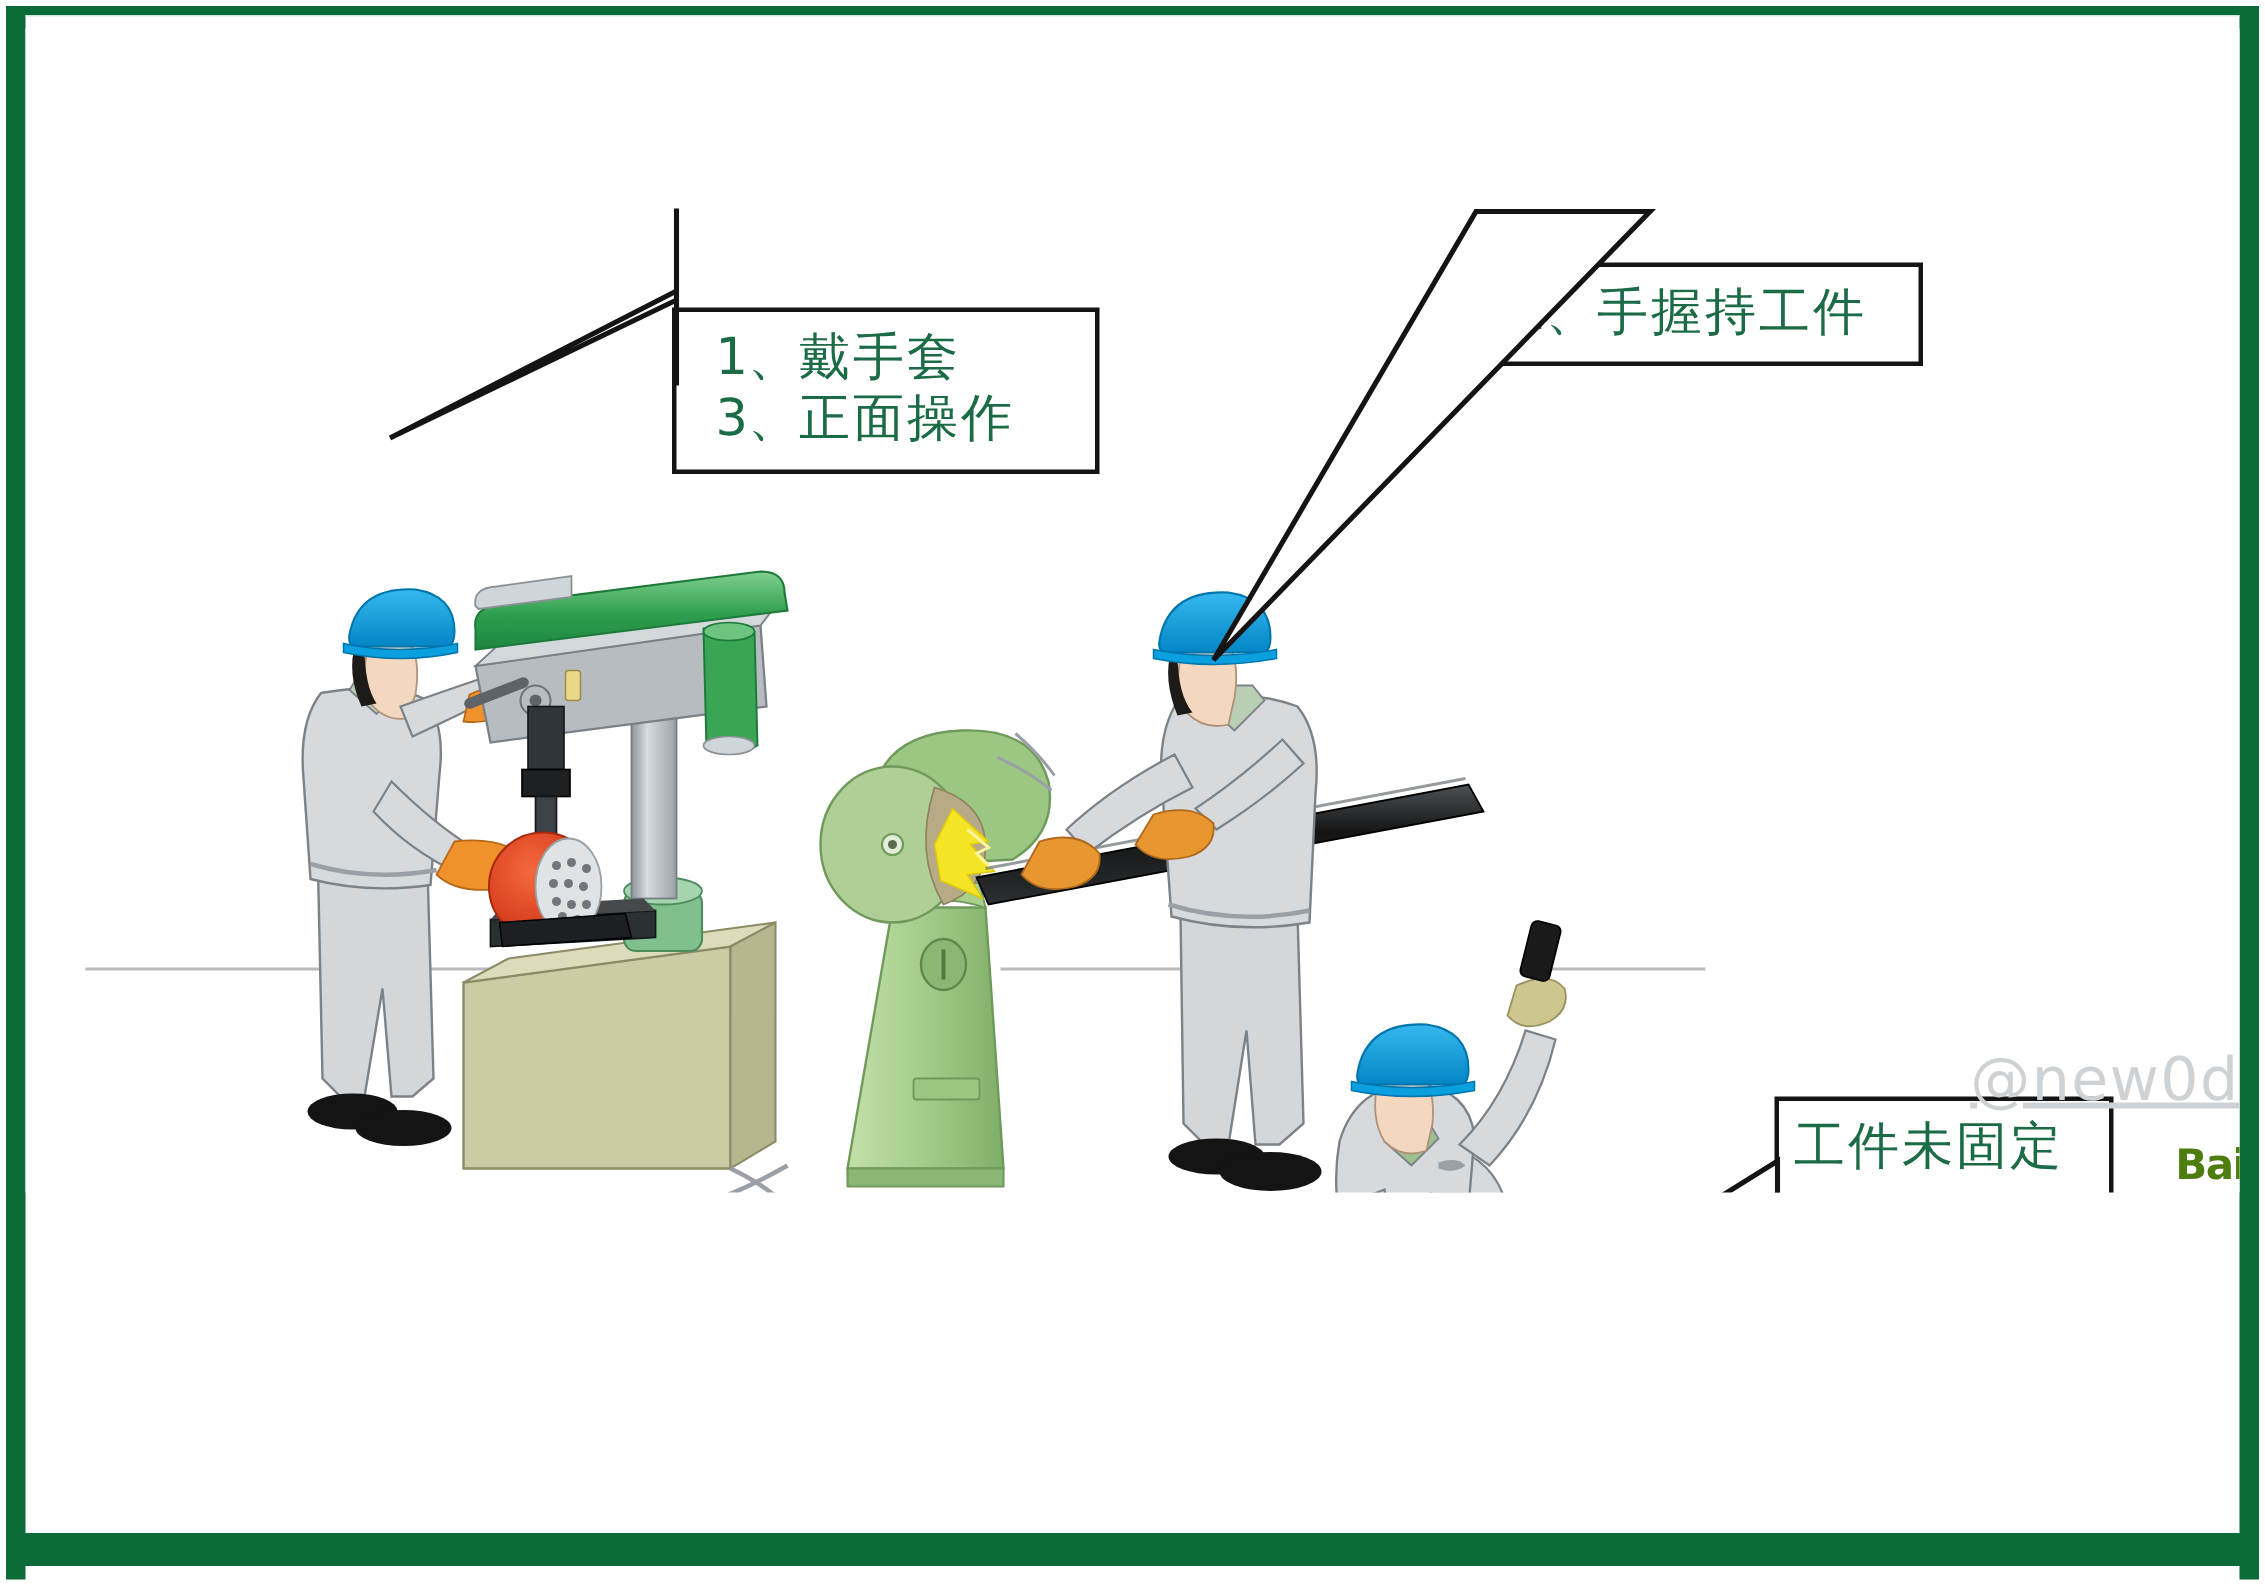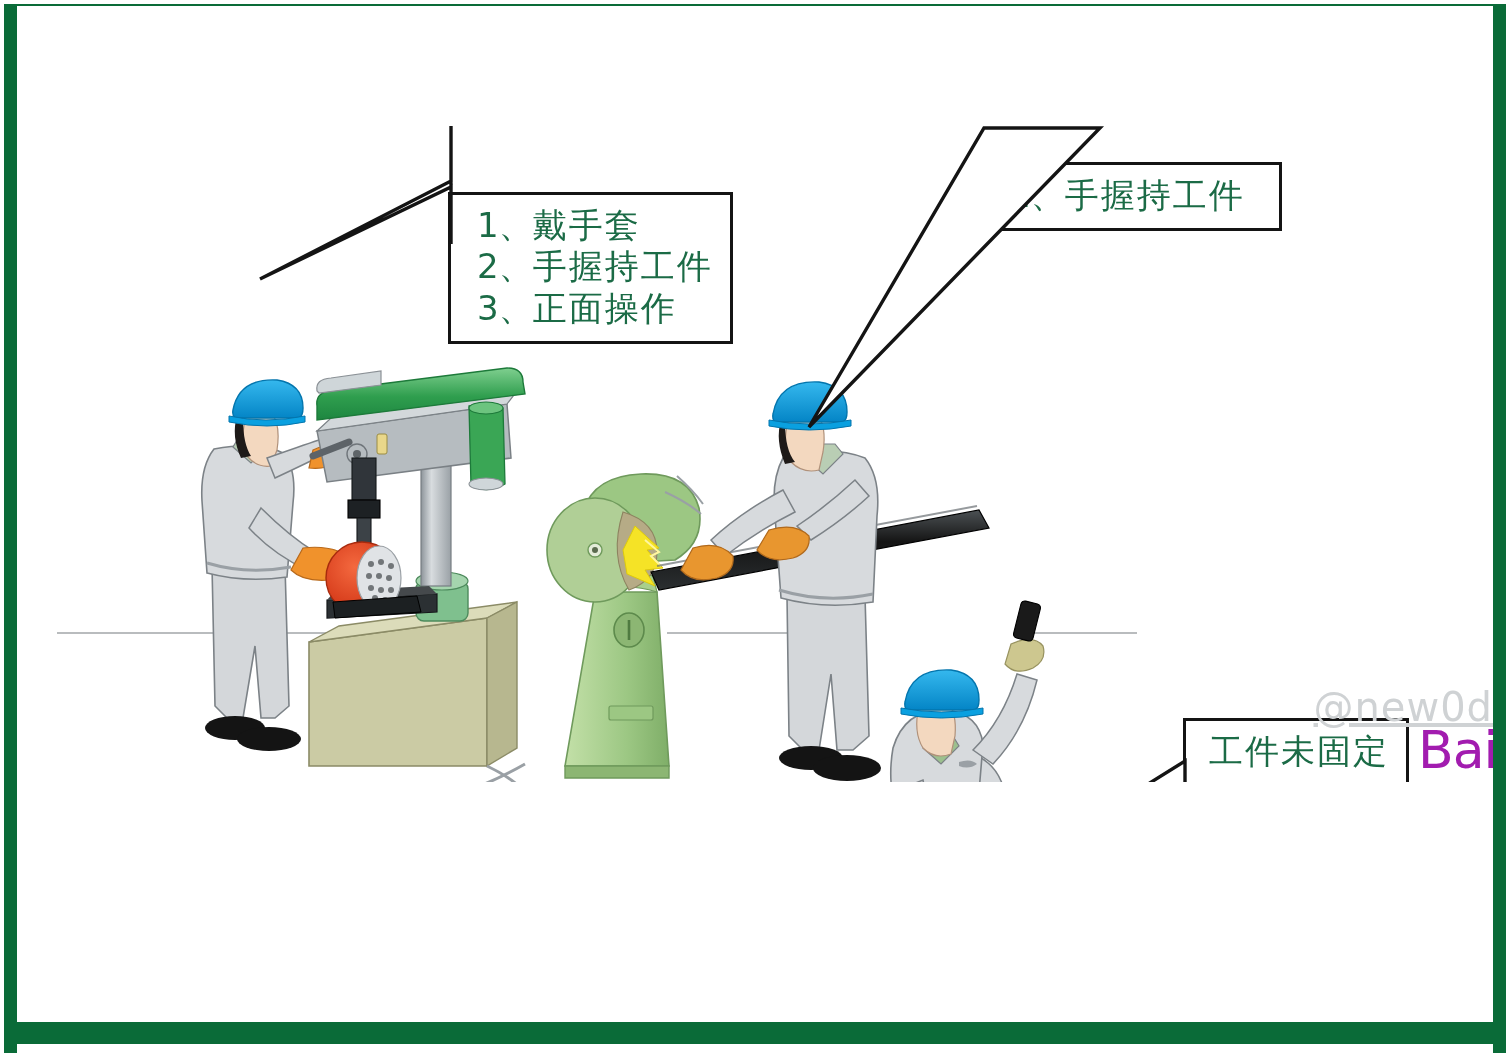--- a/index.html
+++ b/index.html
@@ -17,21 +17,21 @@
   }
   
   .frame-band{position:absolute;background:#0a6b38;}
   .frame-top{left:4px;top:4px;width:1502px;height:6px;}
   .frame-left{left:4px;top:4px;width:13px;height:1049px;}
   .frame-right{left:1493px;top:4px;width:13px;height:1049px;}
   .frame-bottom{left:4px;top:1022px;width:1502px;height:22px;}
   .frame-inner-line{position:absolute;left:17px;top:10px;width:1476px;height:1px;background:#cfe6d8;}
 
   
-  .stage{position:absolute;left:17px;top:6px;width:1476px;height:776px;overflow:hidden;background:#fff;}
+  .stage{position:absolute;left:17px;top:19px;width:1476px;height:776px;overflow:hidden;background:#fff;}
 
   .floorline{position:absolute;height:2px;background:#b9bcbe;}
 
   
   .callout{
     position:absolute;
     background:#ffffff;
     border:3px solid #141414;
     box-sizing:border-box;
     padding:10px 18px 12px 26px;
@@ -49,21 +49,21 @@
   .scene-svg{position:absolute;left:0;top:0;width:1476px;height:1011px;z-index:10;}
 
   .watermark{
     position:absolute;right:0px;bottom:52px;
     font-size:40px;color:#cfd2d4;letter-spacing:1px;
     font-family:"DejaVu Sans","Liberation Sans",sans-serif;
     z-index:60;white-space:nowrap;text-decoration:underline;
   }
   .watermark-baidu{
     position:absolute;right:-4px;bottom:2px;
-    font-size:52px;font-weight:normal;color:#a21caf;
+    font-size:28px;font-weight:bold;color:#4d7c0f;
     font-family:"DejaVu Sans","Liberation Sans",sans-serif;
     z-index:5;white-space:nowrap;letter-spacing:-1px;
   }
 </style>
 </head>
 <body>
 
 <div id="page">
 
   <div class="frame-band frame-top"></div>
@@ -305,34 +305,31 @@
       <path d="M967 122 L1083 122 L792 421 Z" fill="#ffffff" stroke="#141414" stroke-width="3.4" stroke-linejoin="miter"></path>
 
       <path d="M1168 755 L1168 805 L886 931 Z" fill="#ffffff" stroke="#141414" stroke-width="3.4" stroke-linejoin="miter"></path>
     </svg>
 
     <div class="callout" style="left:431px;top:186px;width:285px;">
       <span class="ln">
         <span class="num">1、</span><span class="txt">戴手套</span>
       </span>
       <span class="ln">
-        <span class="num">2、</span><span class="txt">手握持工件</span>
-      </span>
-      <span class="ln">
         <span class="num">3、</span><span class="txt">正面操作</span>
       </span>
     </div>
 
     <div class="callout" style="left:963px;top:156px;width:302px;">
       <span class="ln">
         <span class="num">1、</span><span class="txt">手握持工件</span>
       </span>
     </div>
 
-    <div class="callout" style="left:1166px;top:712px;width:226px;padding-left:23px;">
+    <div class="callout" style="left:1166px;top:712px;width:226px;padding-left:10px;">
       <span class="ln">
         <span class="num"></span><span class="txt">工件未固定</span>
       </span>
     </div>
 
     <div class="watermark">@new0d</div>
     <div class="watermark-baidu">Bai</div>
 
   </div>
 </div>

